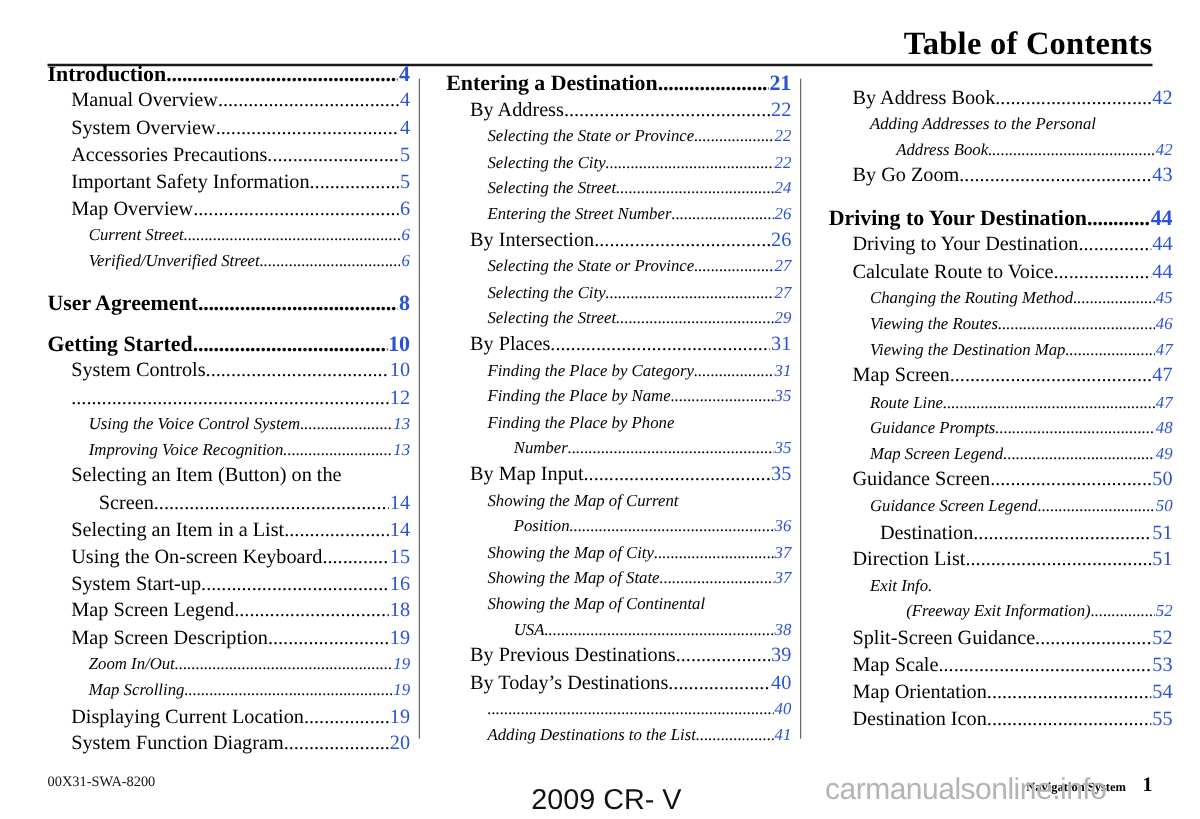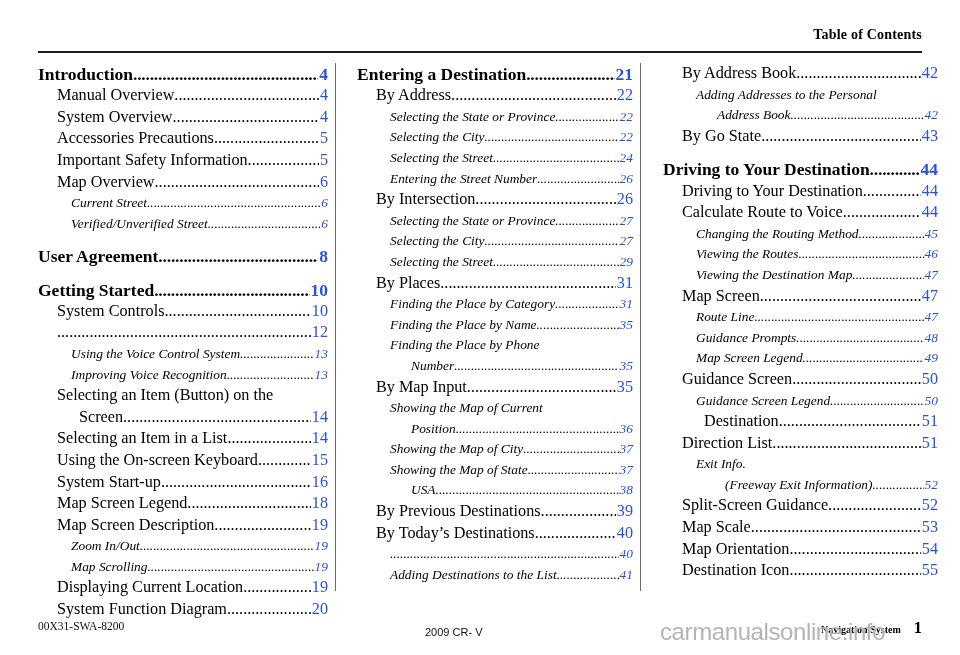--- a/index.html
+++ b/index.html
@@ -18,42 +18,42 @@
 
   
   #page-header {
     position: absolute;
     left: 38px;
     top: 22px;
     width: 884px;
   }
   #page-header .hdr-title {
     text-align: right;
-    font-size: 14px;
+    font-size: 26px;
     font-weight: bold;
     letter-spacing: 0.2px;
     line-height: 26px;
     white-space: nowrap;
   }
   #page-header .hdr-rule {
     margin-top: 3px;
     border-top: 2.4px solid #1a1a1a;
     width: 100%;
     height: 0;
   }
 
   
   #toc-columns {
     position: absolute;
     left: 38px;
     top: 63px;
     width: 884px;
     height: 528px;
     display: flex;
-    align-items: flex-start;
+    align-items: center;
   }
   .toc-column {
     position: relative;
     box-sizing: border-box;
   }
   .toc-column.col-1 { width: 290px; }
   .toc-column.col-2 { width: 290px; padding-left: 14px; }
   .toc-column.col-3 { width: 290px; padding-left: 15px; }
 
   .col-divider {
@@ -143,21 +143,21 @@
     font-family: Liberation Serif, serif;
     font-size: 11.5px;
     color: #111111;
     white-space: nowrap;
   }
   #footer-model {
     position: absolute;
     left: 425px;
     top: 14px;
     font-family: "Liberation Sans", "DejaVu Sans", sans-serif;
-    font-size: 11px;
+    font-size: 23px;
     color: #111111;
     white-space: nowrap;
   }
   #footer-right {
     position: absolute;
     right: 38px;
     top: 6px;
     display: flex;
     align-items: baseline;
     gap: 13px;
@@ -413,20 +413,25 @@
       <div class="toc-entry lvl-2">
         <span class="ttl">Showing the Map of City</span>
         <span class="leader">..................................................................................................</span>
         <span class="pg">37</span>
       </div>
       <div class="toc-entry lvl-2">
         <span class="ttl">Showing the Map of State</span>
         <span class="leader">..................................................................................................</span>
         <span class="pg">37</span>
       </div>
+      <div class="toc-entry lvl-2 nolead">
+        <span class="ttl">Showing the Map of Continental</span>
+        <span class="leader">..................................................................................................</span>
+        <span class="pg"></span>
+      </div>
       <div class="toc-entry lvl-2 cont">
         <span class="ttl">USA</span>
         <span class="leader">..................................................................................................</span>
         <span class="pg">38</span>
       </div>
       <div class="toc-entry lvl-1">
         <span class="ttl">By Previous Destinations</span>
         <span class="leader">..................................................................................................</span>
         <span class="pg">39</span>
       </div>
@@ -456,21 +461,21 @@
         <span class="ttl">Adding Addresses to the Personal</span>
         <span class="leader">..................................................................................................</span>
         <span class="pg"></span>
       </div>
       <div class="toc-entry lvl-2 cont">
         <span class="ttl">Address Book</span>
         <span class="leader">..................................................................................................</span>
         <span class="pg">42</span>
       </div>
       <div class="toc-entry lvl-1">
-        <span class="ttl">By Go State</span>
+        <span class="ttl">By Go Zoom</span>
         <span class="leader">..................................................................................................</span>
         <span class="pg">43</span>
       </div>
       <div class="toc-entry lvl-0 gap-before">
         <span class="ttl">Driving to Your Destination</span>
         <span class="leader">..................................................................................................</span>
         <span class="pg">44</span>
       </div>
       <div class="toc-entry lvl-1">
         <span class="ttl">Driving to Your Destination</span>

